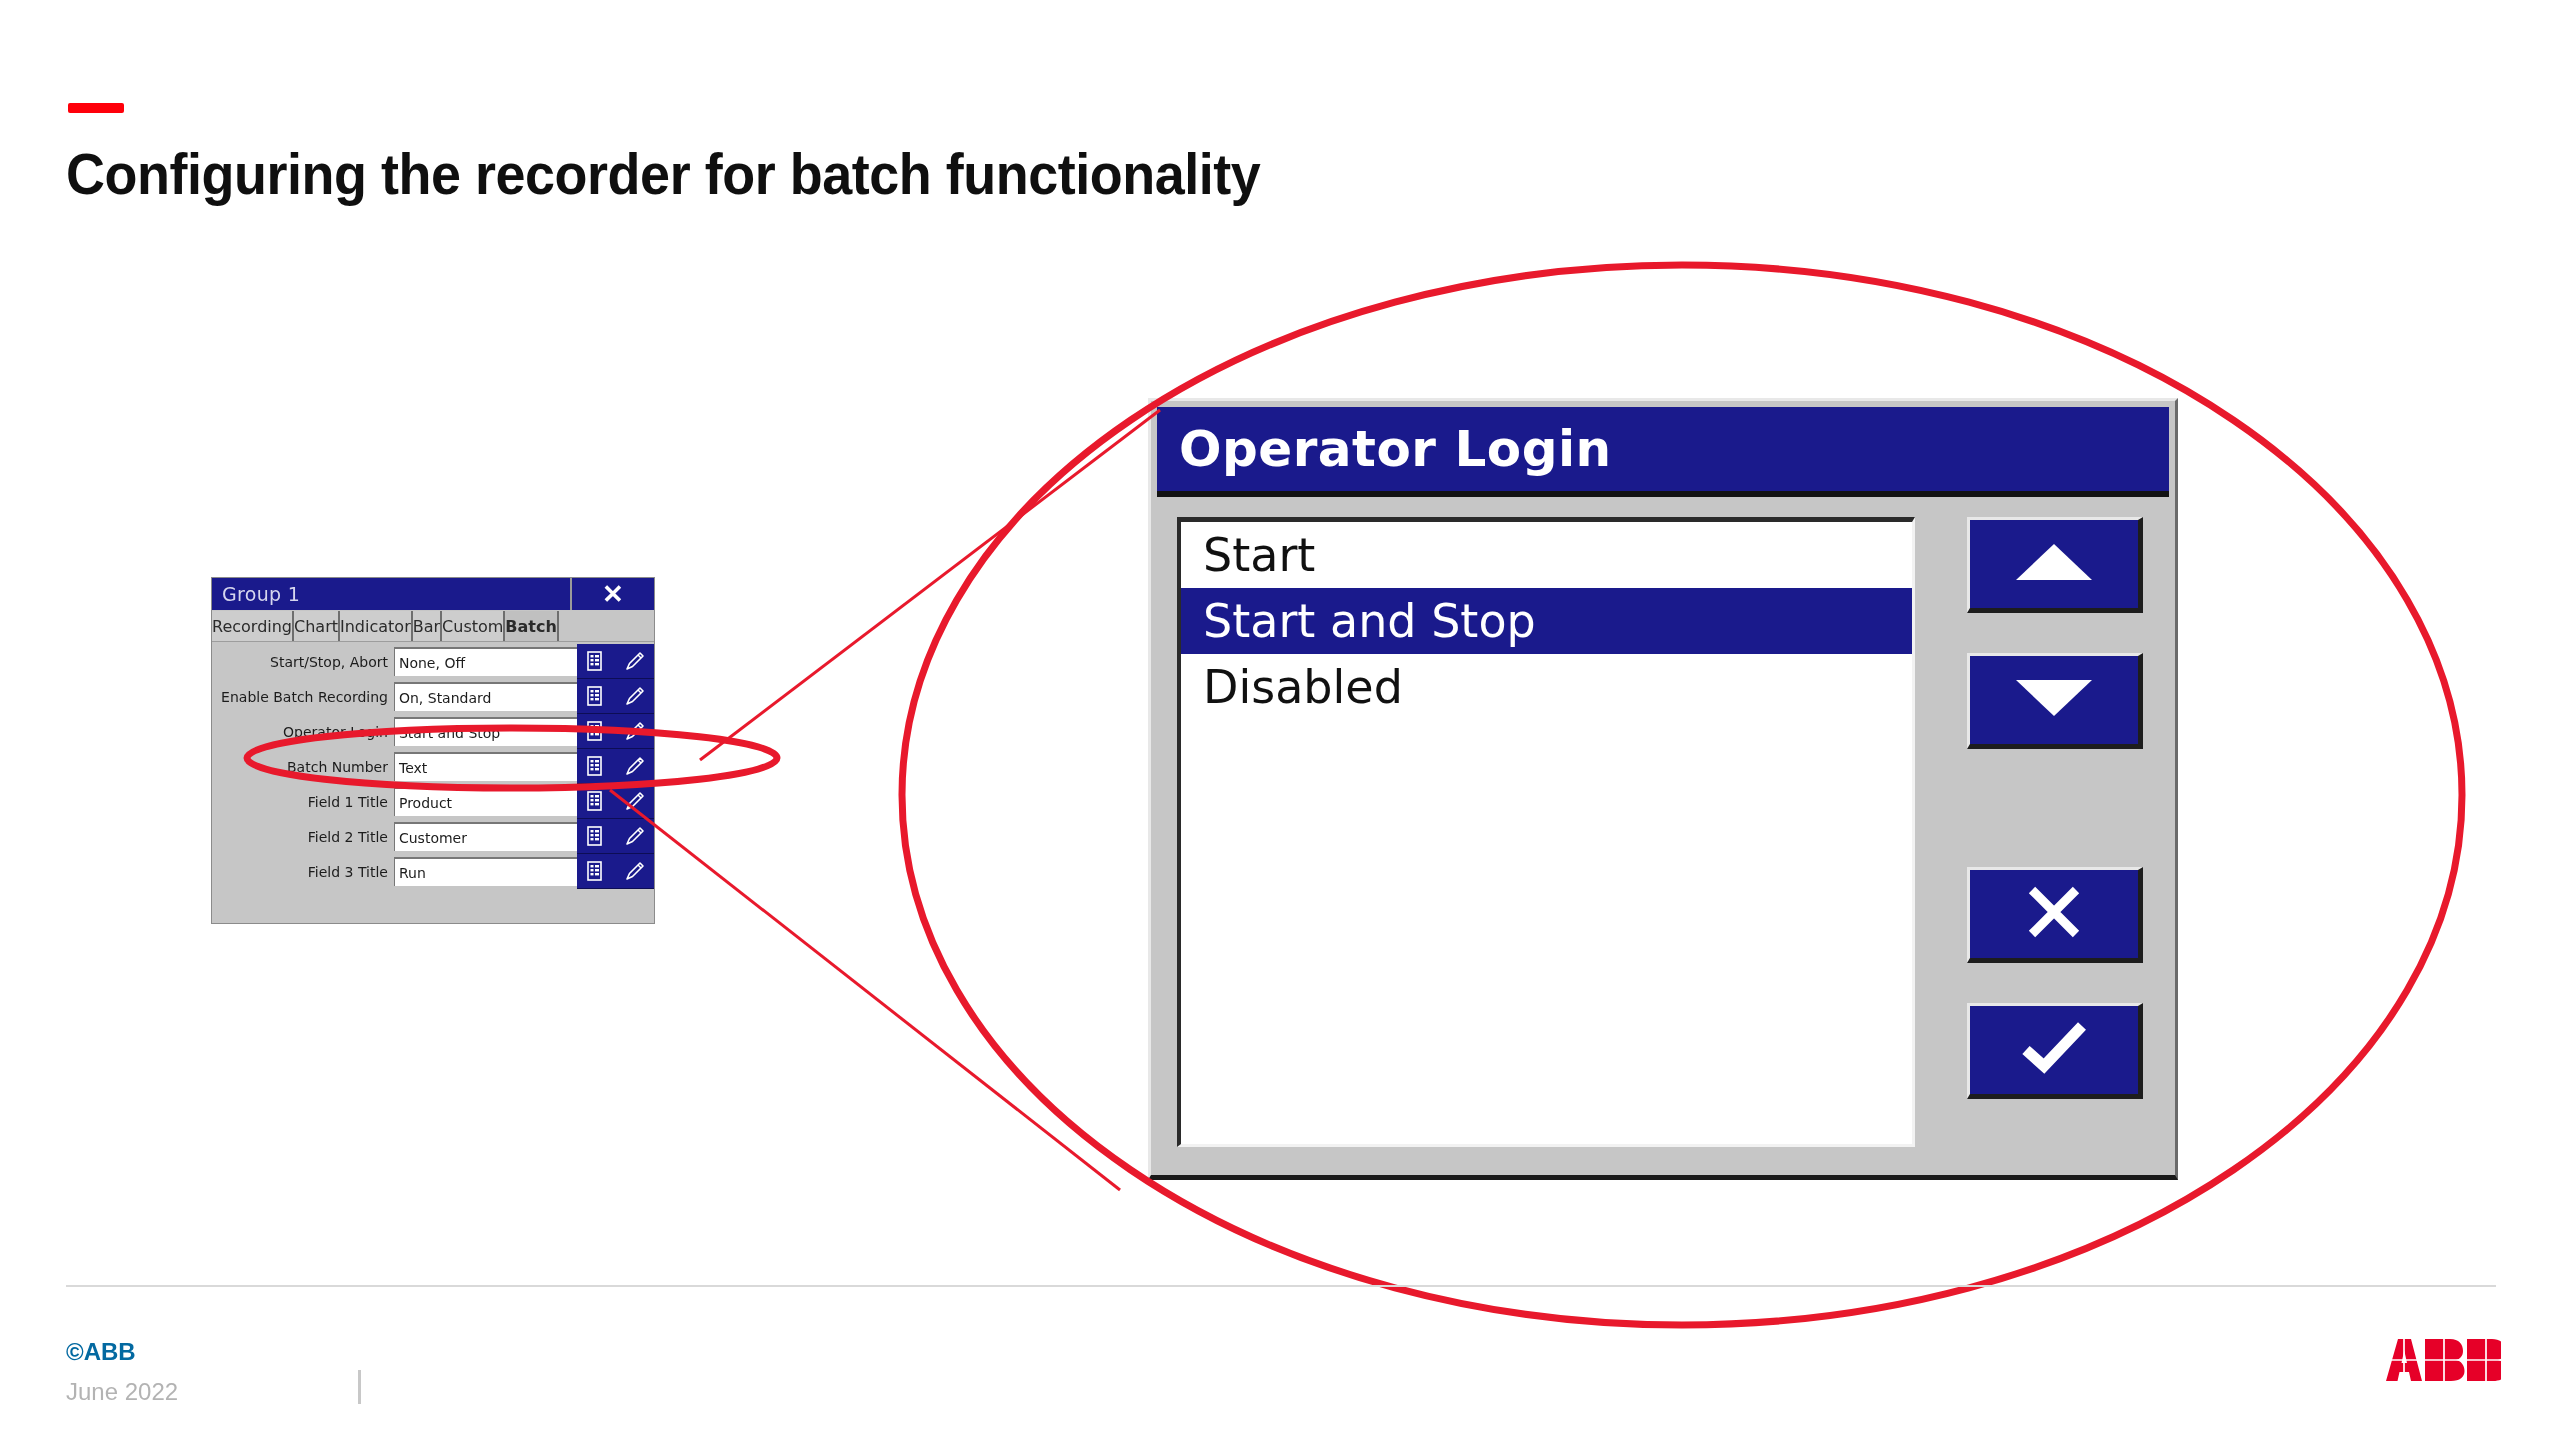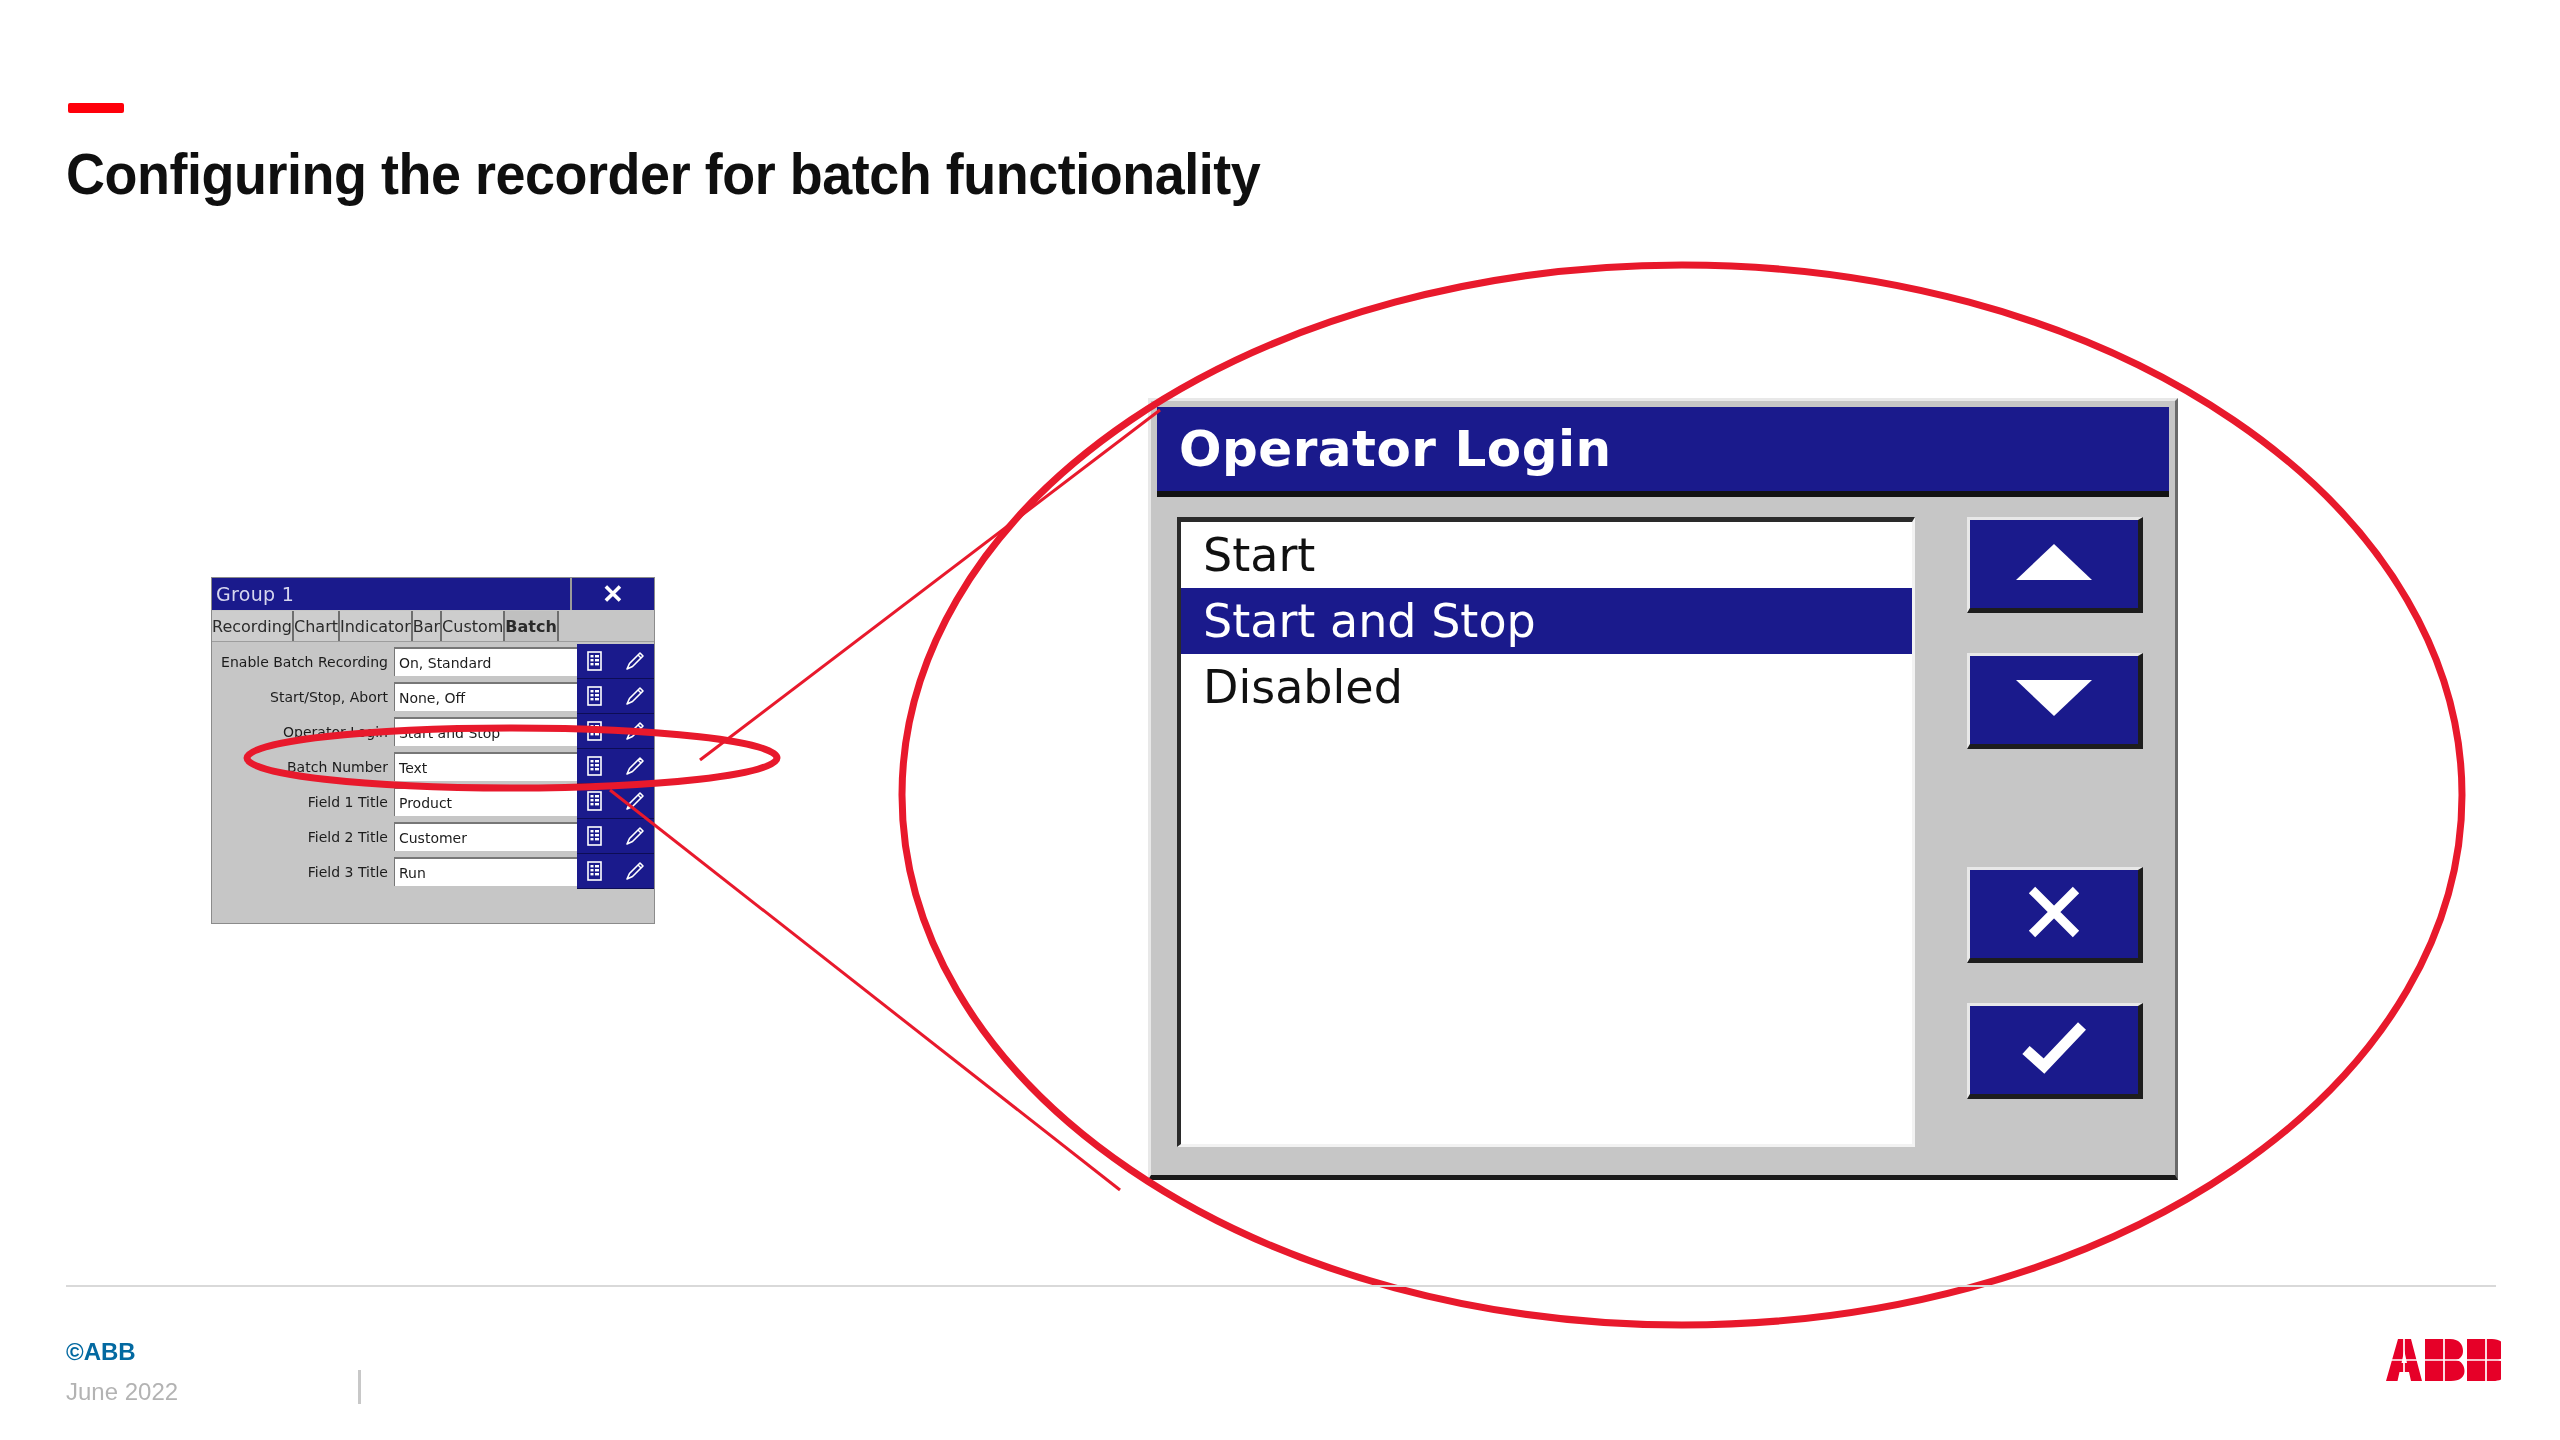--- a/index.html
+++ b/index.html
@@ -96,21 +96,21 @@
     left: 0; top: 0;
     width: 442px;
     height: 32px;
     background: #1a1a8c;
     display: flex;
     align-items: center;
   }
   .sw-title {
     color: #d6d6ee;
     font-size: 19px;
-    padding-left: 4px;
+    padding-left: 10px;
     letter-spacing: 0.3px;
     font-family: "DejaVu Sans", sans-serif;
     white-space: nowrap;
   }
   .sw-close {
     position: absolute;
     right: 0; top: 0;
     width: 82px;
     height: 32px;
     background: #1a1a8c;
@@ -332,46 +332,46 @@
     <div class="sw-tab">Indicator</div>
     <div class="sw-tab">Bar</div>
     <div class="sw-tab">Custom</div>
     <div class="sw-tab active">Batch</div>
     <div class="sw-tab sw-tab-filler"></div>
   </div>
 
   <div class="sw-rows">
 
     <div class="sw-row">
+      <div class="sw-label">Start/Stop, Abort</div>
+      <div class="sw-value">None, Off</div>
+      <div class="sw-btns">
+        <span class="sw-icon">
+          <svg width="24" height="24" viewBox="0 0 24 24">
+              <rect x="4" y="3" width="13" height="18" fill="none" stroke="#ffffff" stroke-width="1.6"></rect>
+              <rect x="6.5" y="6" width="3" height="2.4" fill="#ffffff"></rect>
+              <rect x="11" y="6" width="4" height="2.4" fill="#ffffff"></rect>
+              <rect x="6.5" y="10" width="3" height="2.4" fill="#ffffff"></rect>
+              <rect x="11" y="10" width="4" height="2.4" fill="#ffffff"></rect>
+              <rect x="6.5" y="14" width="3" height="2.4" fill="#ffffff"></rect>
+              <rect x="11" y="14" width="4" height="2.4" fill="#ffffff"></rect>
+            </svg>
+        </span>
+        <span class="sw-icon">
+          <svg width="24" height="24" viewBox="0 0 24 24">
+              <path d="M4 20 L6.5 14.5 L17 4 L20 7 L9.5 17.5 Z" fill="none" stroke="#ffffff" stroke-width="1.6" stroke-linejoin="round"></path>
+              <path d="M15 6 L18 9" stroke="#ffffff" stroke-width="1.4"></path>
+            </svg>
+        </span>
+      </div>
+    </div>
+
+    <div class="sw-row">
       <div class="sw-label">Enable Batch Recording</div>
       <div class="sw-value">On, Standard</div>
-      <div class="sw-btns">
-        <span class="sw-icon">
-          <svg width="24" height="24" viewBox="0 0 24 24">
-              <rect x="4" y="3" width="13" height="18" fill="none" stroke="#ffffff" stroke-width="1.6"></rect>
-              <rect x="6.5" y="6" width="3" height="2.4" fill="#ffffff"></rect>
-              <rect x="11" y="6" width="4" height="2.4" fill="#ffffff"></rect>
-              <rect x="6.5" y="10" width="3" height="2.4" fill="#ffffff"></rect>
-              <rect x="11" y="10" width="4" height="2.4" fill="#ffffff"></rect>
-              <rect x="6.5" y="14" width="3" height="2.4" fill="#ffffff"></rect>
-              <rect x="11" y="14" width="4" height="2.4" fill="#ffffff"></rect>
-            </svg>
-        </span>
-        <span class="sw-icon">
-          <svg width="24" height="24" viewBox="0 0 24 24">
-              <path d="M4 20 L6.5 14.5 L17 4 L20 7 L9.5 17.5 Z" fill="none" stroke="#ffffff" stroke-width="1.6" stroke-linejoin="round"></path>
-              <path d="M15 6 L18 9" stroke="#ffffff" stroke-width="1.4"></path>
-            </svg>
-        </span>
-      </div>
-    </div>
-
-    <div class="sw-row">
-      <div class="sw-label">Start/Stop, Abort</div>
-      <div class="sw-value">None, Off</div>
       <div class="sw-btns">
         <span class="sw-icon">
           <svg width="24" height="24" viewBox="0 0 24 24">
               <rect x="4" y="3" width="13" height="18" fill="none" stroke="#ffffff" stroke-width="1.6"></rect>
               <rect x="6.5" y="6" width="3" height="2.4" fill="#ffffff"></rect>
               <rect x="11" y="6" width="4" height="2.4" fill="#ffffff"></rect>
               <rect x="6.5" y="10" width="3" height="2.4" fill="#ffffff"></rect>
               <rect x="11" y="10" width="4" height="2.4" fill="#ffffff"></rect>
               <rect x="6.5" y="14" width="3" height="2.4" fill="#ffffff"></rect>
               <rect x="11" y="14" width="4" height="2.4" fill="#ffffff"></rect>

